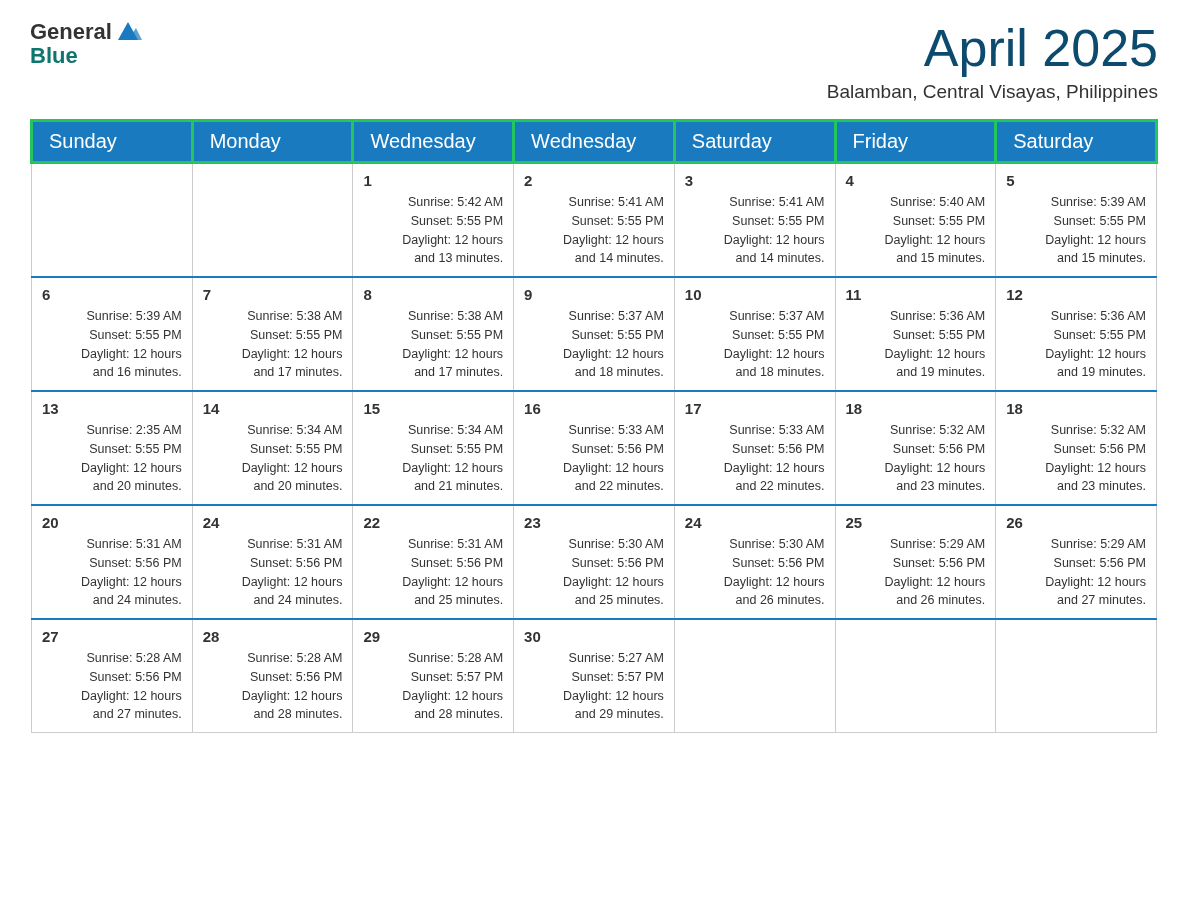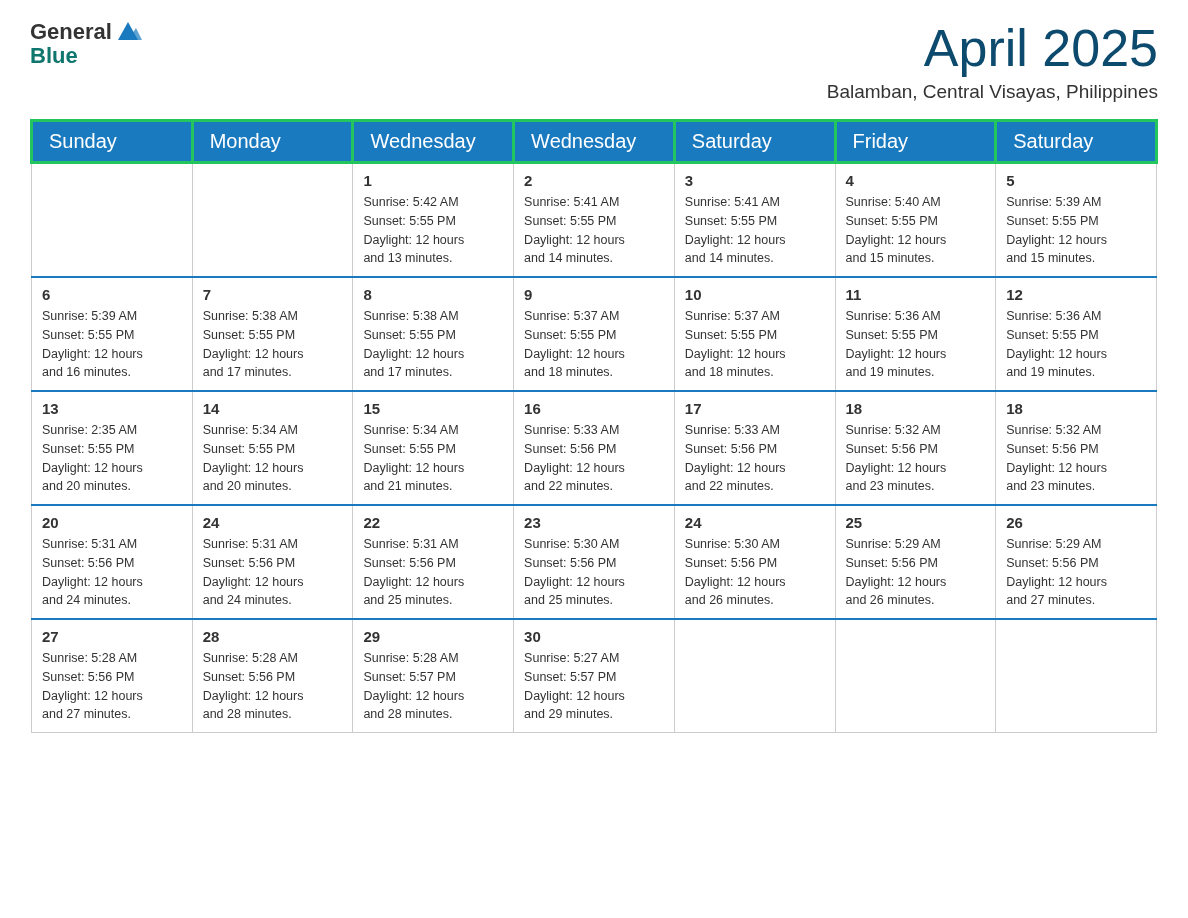--- a/index.html
+++ b/index.html
@@ -88,20 +88,21 @@
       font-size: 15px;
       font-weight: bold;
       color: #333;
       display: block;
       margin-bottom: 4px;
     }
     tbody tr td .day-info {
       font-size: 12.5px;
       color: #333;
       line-height: 1.5;
+      text-align: right;
     }
     tbody tr td.empty {
       border-top: 2px solid #1a7abf;
     }
   </style>
 </head>
 <body>
 
 <div class="header">
   <div class="logo">

